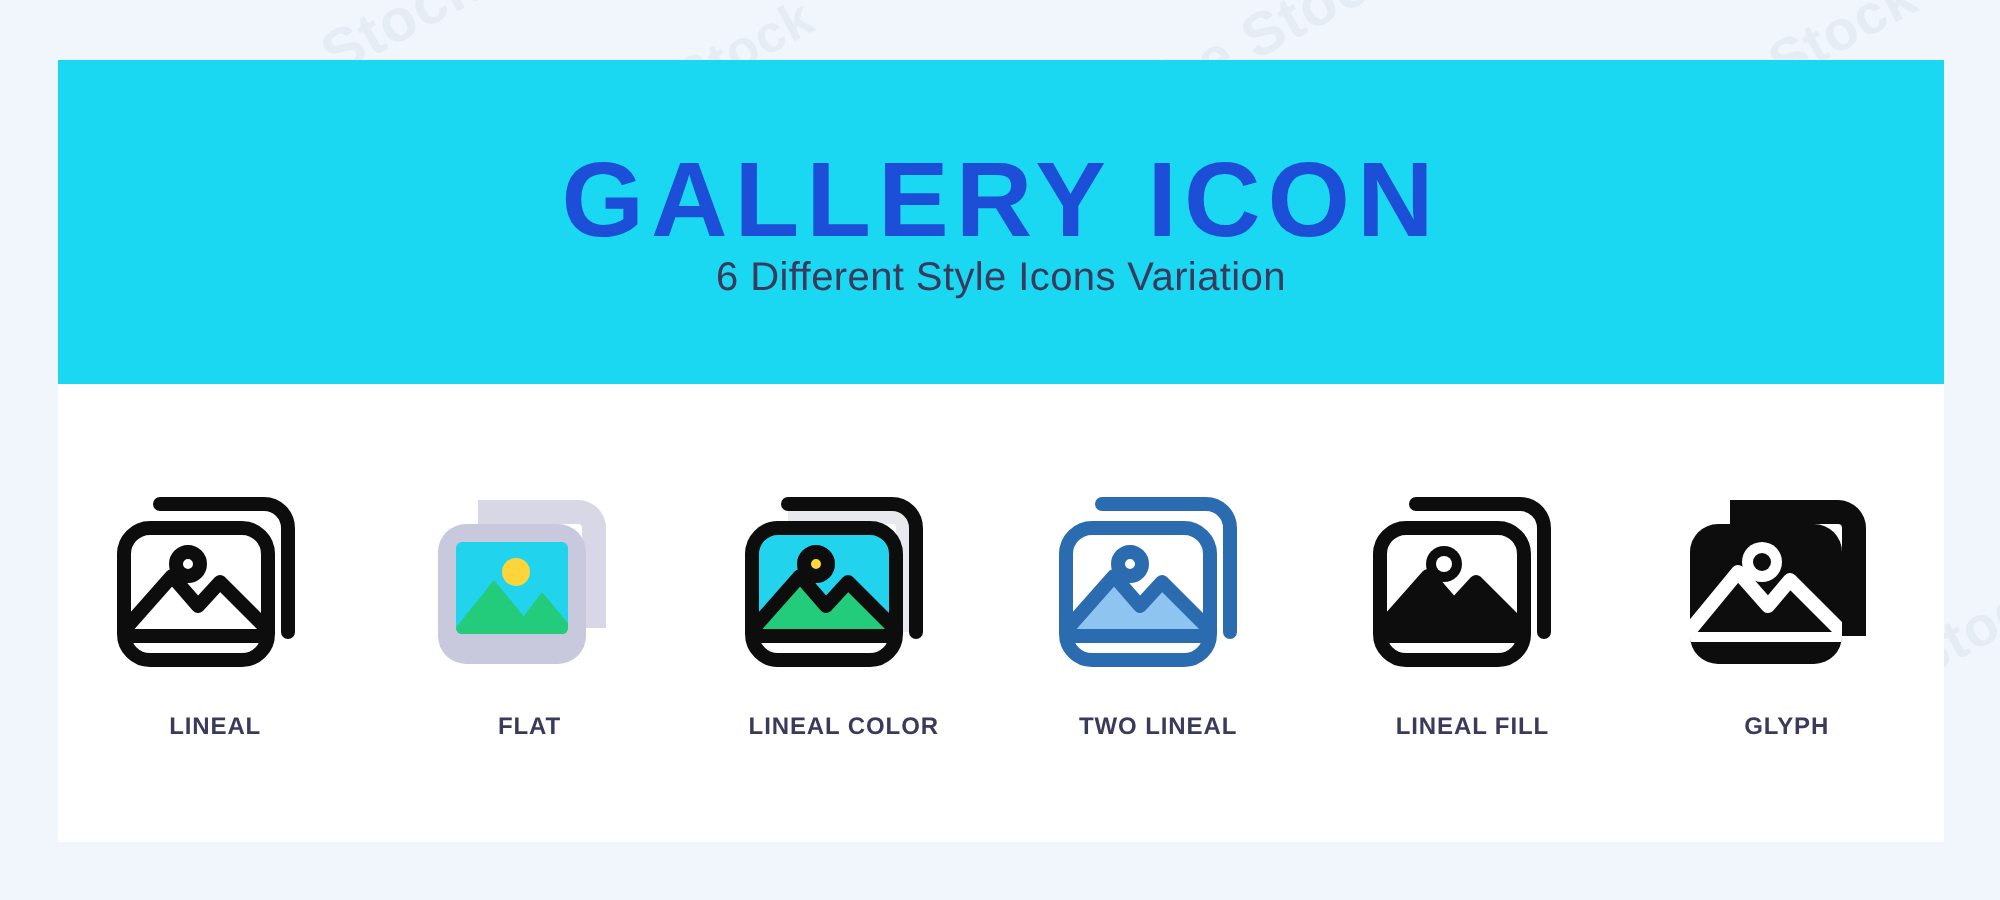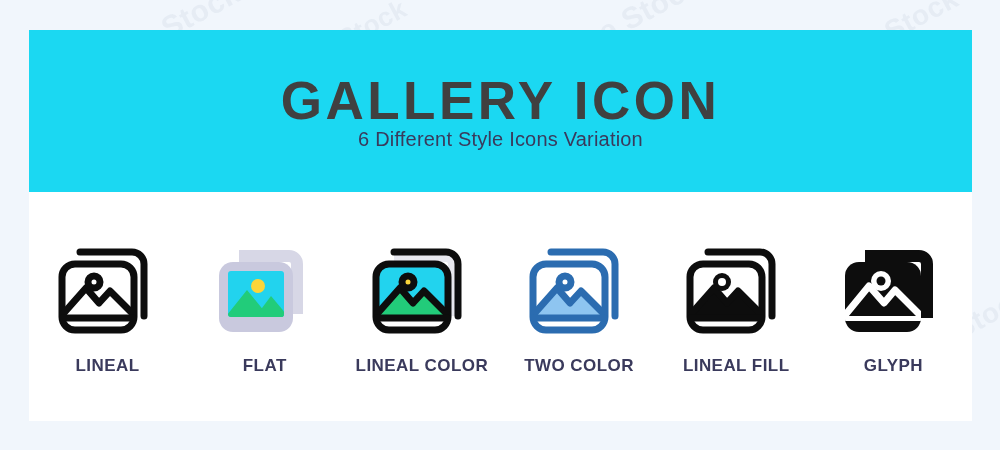--- a/index.html
+++ b/index.html
@@ -59,21 +59,21 @@
     background: #1bd8f2;
     display: flex;
     flex-direction: column;
     align-items: center;
     justify-content: center;
   }
   #page-title {
     font-size: 53px;
     font-weight: 700;
     letter-spacing: 3.5px;
-    color: #404040;
+    color: #1d4ed8;
     line-height: 1;
     margin: 0 0 2px 0;
     text-align: center;
   }
   #page-subtitle {
     font-size: 20px;
     font-weight: 400;
     letter-spacing: 0.2px;
     color: #3a3a5c;
     line-height: 1;
@@ -100,21 +100,21 @@
     flex-direction: column;
     align-items: center;
   }
   .icon-art {
     width: 112px;
     height: 112px;
     display: block;
   }
   .icon-label {
     margin-top: 14px;
-    font-size: 17px;
+    font-size: 12px;
     font-weight: 700;
     letter-spacing: 0.45px;
     color: #3a3a5c;
     text-align: center;
     white-space: nowrap;
   }
 </style>
 </head>
 <body>
 
@@ -212,21 +212,21 @@
 
         <path d="M11 85 L34 58 L47 73 L58 61 L81 85 V88 H11 Z" fill="#8ec5f0"></path>
         <g fill="none" stroke="#2b6cb0" stroke-width="7" stroke-linejoin="round" stroke-linecap="round">
           <path d="M28 22 h52 a12 12 0 0 1 12 12 v52"></path>
           <rect x="10" y="34" width="72" height="66" rx="13"></rect>
           <path d="M11 84 L34 58 L47 73 L58 61 L81 84"></path>
           <path d="M11 88 H81"></path>
           <circle cx="42" cy="52" r="6"></circle>
         </g>
       </svg>
-      <div class="icon-label">TWO COLOR</div>
+      <div class="icon-label">TWO LINEAL</div>
     </div>
 
     <div class="icon-cell">
       <svg class="icon-art" viewBox="0 0 112 112">
 
         <path d="M11 85 L34 58 L47 73 L58 61 L81 85 V88 H11 Z" fill="#0d0d0d"></path>
         <g fill="none" stroke="#0d0d0d" stroke-width="7" stroke-linejoin="round" stroke-linecap="round">
           <path d="M28 22 h52 a12 12 0 0 1 12 12 v52"></path>
           <rect x="10" y="34" width="72" height="66" rx="13"></rect>
           <path d="M11 84 L34 58 L47 73 L58 61 L81 84"></path>

